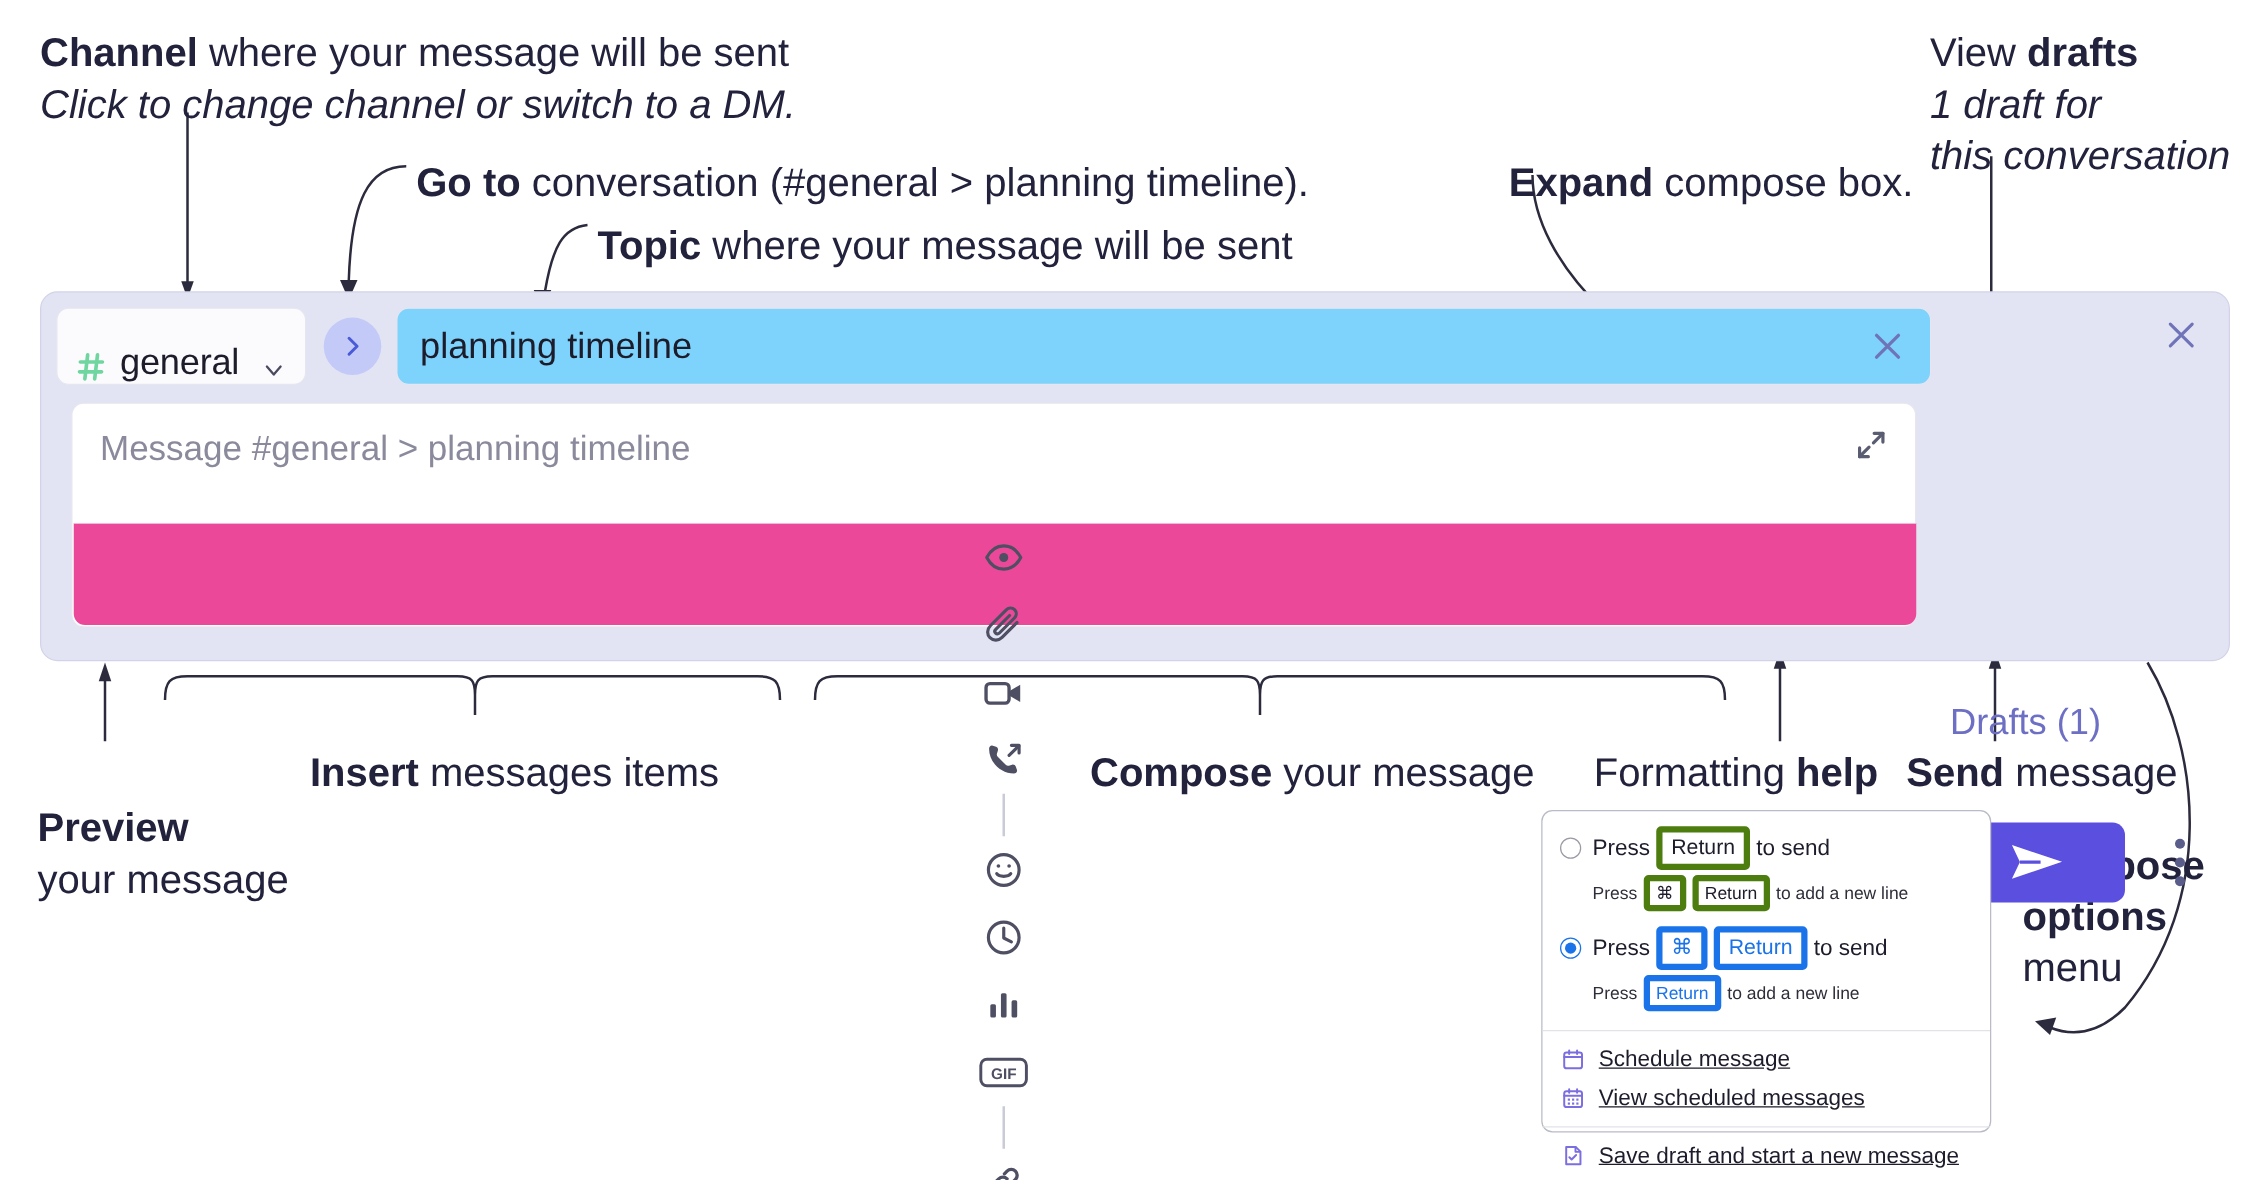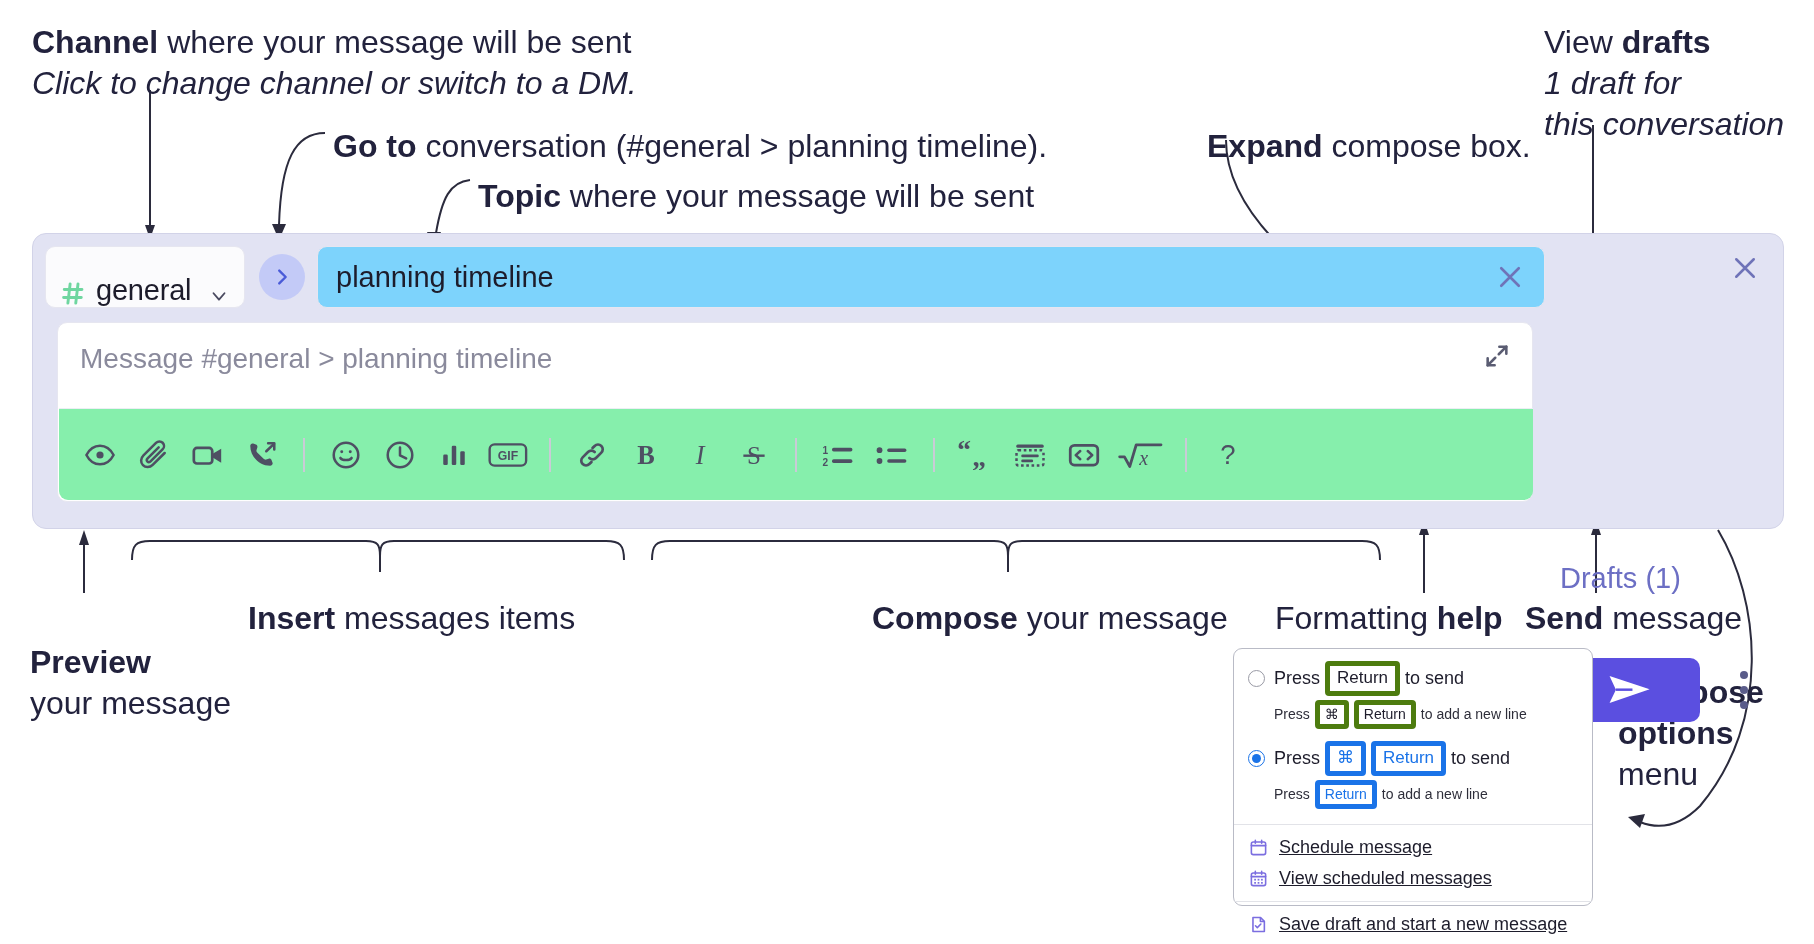--- a/index.html
+++ b/index.html
@@ -88,26 +88,27 @@
     font-size: 28px; color: #8a8a9c;
   }
   .expand-btn {
     position: absolute; right: 16px; top: 14px;
     width: 38px; height: 38px; display:flex; align-items:center; justify-content:center;
     cursor: pointer;
   }
 
   .toolbar {
     position: absolute; left: 1px; bottom: 1px;
-    width: 1474px; height: 92px;
-    background: #86efac;
+    width: 1474px; height: 82px;
+    background: #ec4899;
     border-top: 1px solid #eceef4;
     border-radius: 0 0 9px 9px;
     display: flex; align-items: center;
     padding-left: 14px;
+    flex-direction: column;
   }
   .tb-btn {
     width: 54px; height: 54px;
     display: flex; align-items: center; justify-content: center;
     cursor: pointer; flex: 0 0 auto;
   }
   .tb-sep { width: 2px; height: 34px; background: #c9cbd6; margin: 0 14px; flex: 0 0 auto; }
 
   
   .rail-close {

